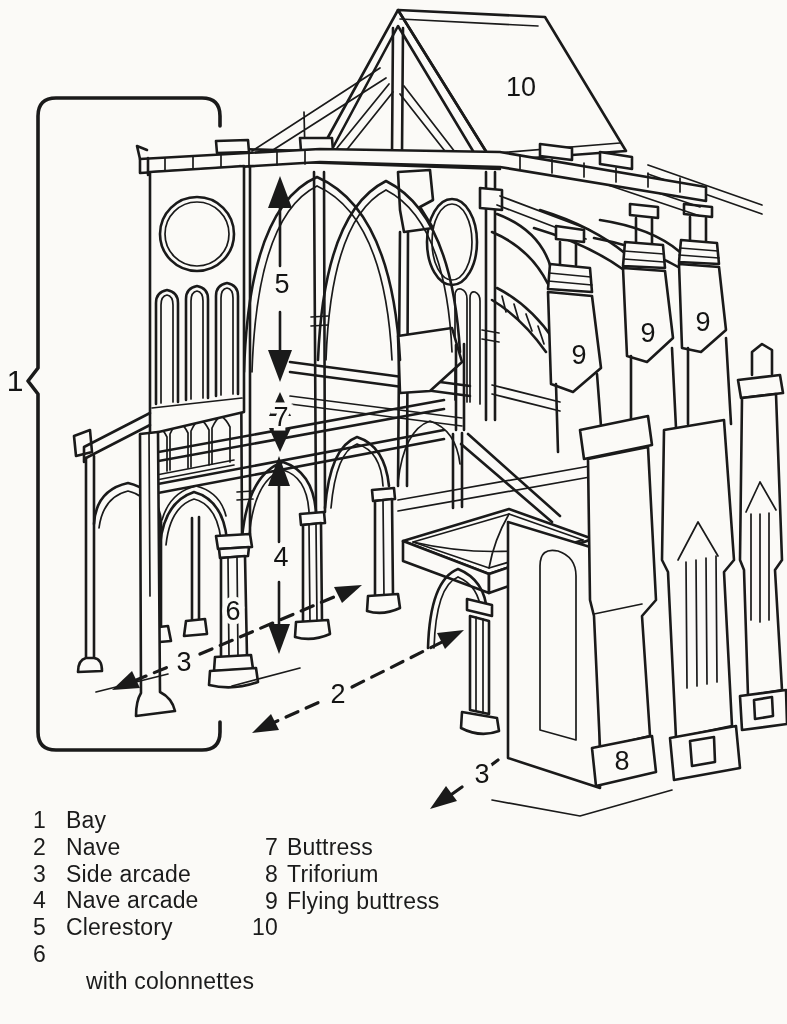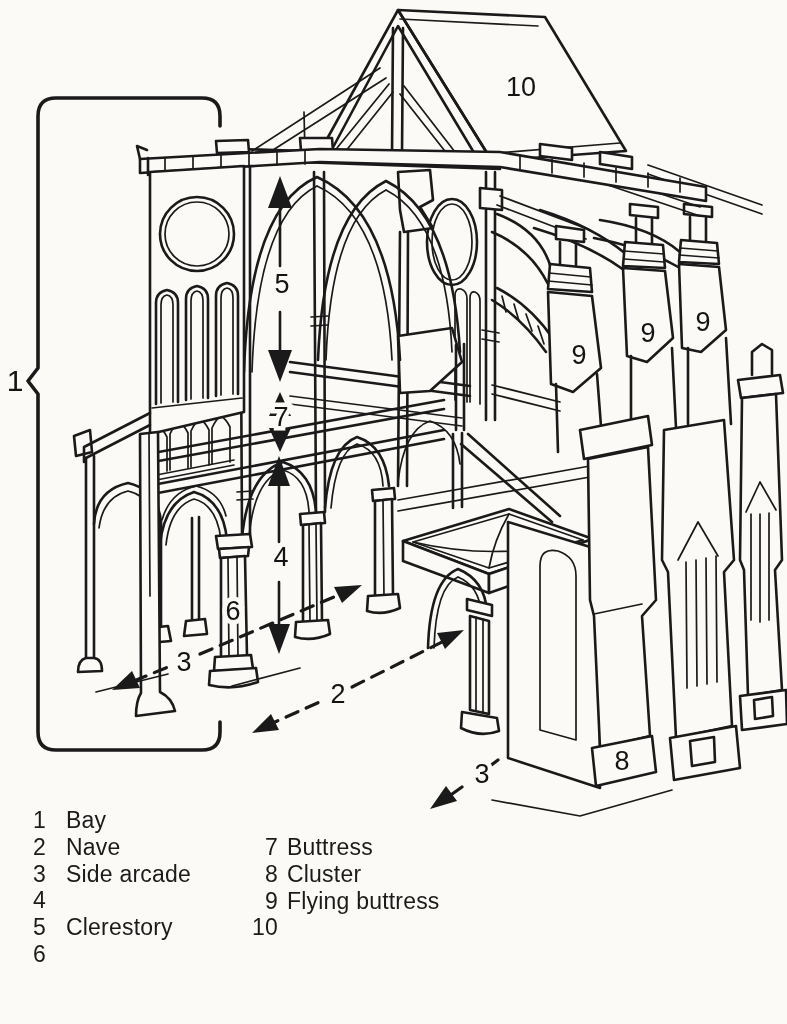--- a/index.html
+++ b/index.html
@@ -312,37 +312,41 @@
     <div class="lrow">
       <span class="lnum">2</span>
       <span class="llab">Nave</span>
     </div>
     <div class="lrow">
       <span class="lnum">3</span>
       <span class="llab">Side arcade</span>
     </div>
     <div class="lrow">
       <span class="lnum">4</span>
+      <span class="llab">Nave arcade</span>
     </div>
     <div class="lrow">
       <span class="lnum">5</span>
       <span class="llab">Clerestory</span>
     </div>
     <div class="lrow">
       <span class="lnum">6</span>
     </div>
+    <div class="lrow lcont">
+      <span class="llab">with colonnettes</span>
+    </div>
   </div>
   <div class="lcol" id="lcol2">
     <div class="lrow">
       <span class="lnum">7</span>
       <span class="llab">Buttress</span>
     </div>
     <div class="lrow">
       <span class="lnum">8</span>
-      <span class="llab">Cluster</span>
+      <span class="llab">Triforium</span>
     </div>
     <div class="lrow">
       <span class="lnum">9</span>
       <span class="llab">Flying buttress</span>
     </div>
     <div class="lrow">
       <span class="lnum">10</span>
     </div>
   </div>
 </div>

